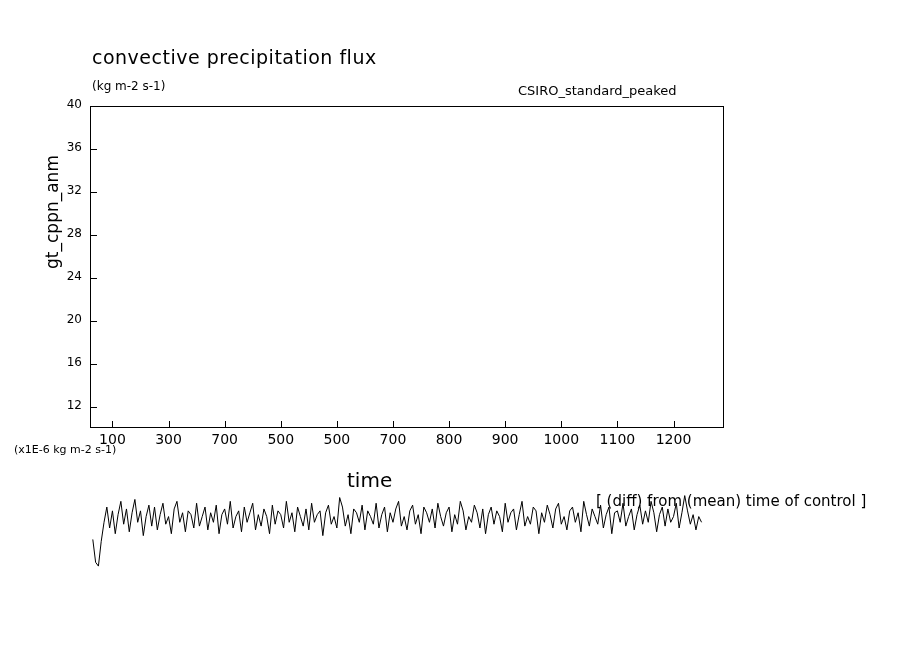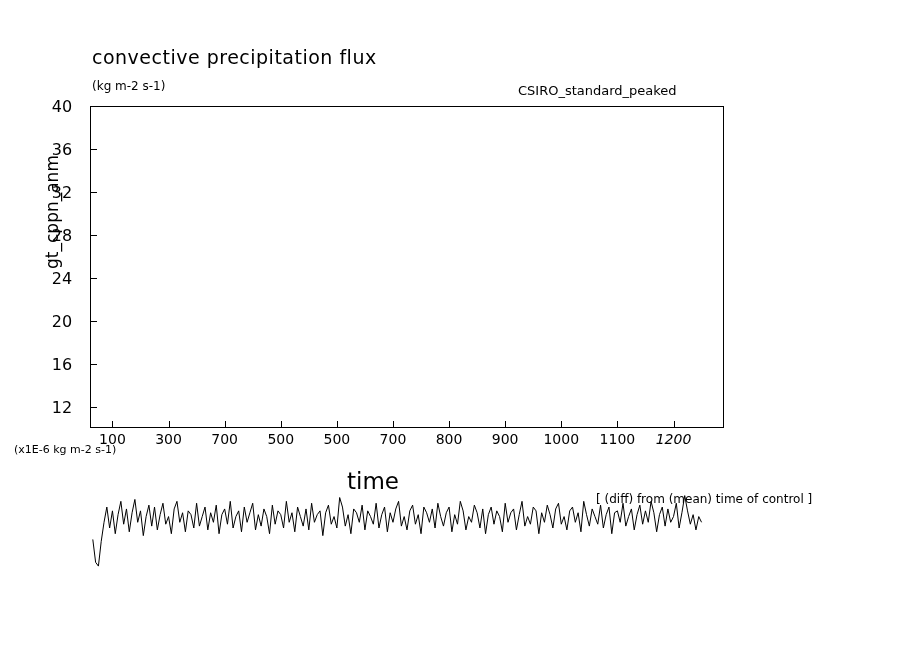--- a/index.html
+++ b/index.html
@@ -55,22 +55,22 @@
   #y-axis-label {
     left: -48px; top: 180px;
     width: 200px;
     font-size: 17px;
     text-align: center;
     transform: rotate(-90deg);
     transform-origin: center center;
     white-space: nowrap;
   }
   .ytick-label {
-    font-size: 16px;
-    text-align: center;
+    font-size: 12px;
+    text-align: right;
     width: 40px;
     white-space: nowrap;
   }
   .ytick-mark {
     width: 7px; height: 1px;
     background: #000;
   }
 
   
   .xtick-label {
@@ -78,42 +78,42 @@
     text-align: center;
     width: 60px;
     white-space: nowrap;
   }
   .xtick-mark {
     width: 1px; height: 7px;
     background: #000;
   }
   #x-axis-label {
     left: 347px; top: 446px;
-    font-size: 23px;
+    font-size: 20px;
     white-space: nowrap;
   }
   #x-axis-note {
     left: 489px; top: 425px;
     font-size: 13px;
     white-space: nowrap;
   }
   #sub-units {
     left: 14px; top: 421px;
     font-size: 11px;
     white-space: nowrap;
   }
 
   
   #sub-panel {
     left: 90px; top: 466px;
     width: 634px; height: 80px;
   }
   #sub-note {
     left: 596px; top: 470px;
-    font-size: 12px;
+    font-size: 15px;
     white-space: nowrap;
   }
   svg { display: block; overflow: visible; }
 </style>
 </head>
 <body>
 
 <div id="root">
 
   <div class="abs" id="title">convective precipitation flux</div>
@@ -157,21 +157,21 @@
       <div class="abs xtick-label" style="left: 362.973px; top: 409px;">700</div>
       <div class="abs xtick-mark" style="left: 392.973px; top: 399px;"></div>
       <div class="abs xtick-label" style="left: 419.08px; top: 409px;">800</div>
       <div class="abs xtick-mark" style="left: 449.08px; top: 399px;"></div>
       <div class="abs xtick-label" style="left: 475.186px; top: 409px;">900</div>
       <div class="abs xtick-mark" style="left: 505.186px; top: 399px;"></div>
       <div class="abs xtick-label" style="left: 531.292px; top: 409px;">1000</div>
       <div class="abs xtick-mark" style="left: 561.292px; top: 399px;"></div>
       <div class="abs xtick-label" style="left: 587.398px; top: 409px;">1100</div>
       <div class="abs xtick-mark" style="left: 617.398px; top: 399px;"></div>
-      <div class="abs xtick-label" style="left: 643.504px; top: 409px; font-style: italic;">1200</div>
+      <div class="abs xtick-label" style="left: 643.504px; top: 409px;">1200</div>
       <div class="abs xtick-mark" style="left: 673.504px; top: 399px;"></div>
     </div>
 
   <div class="abs" id="x-axis-label">time</div>
   <div class="abs" id="sub-units">(x1E-6 kg m-2 s-1)</div>
 
   <div class="abs" id="sub-panel">
     <svg id="sub-svg" width="634" height="80" viewBox="0 0 634 80">
       <polyline id="sub-path" fill="none" stroke="#000000" stroke-width="1" points="2.81,51.43 5.61,74.29 8.42,78.10 11.22,53.33 14.03,34.29 16.83,19.05 19.64,40.00 22.44,22.86 25.25,45.71 28.05,26.67 30.86,13.33 33.66,36.19 36.47,20.95 39.27,43.81 42.08,24.76 44.88,11.43 47.69,34.29 50.50,22.86 53.30,47.62 56.11,28.57 58.91,17.14 61.72,38.10 64.52,19.05 67.33,41.90 70.13,26.67 72.94,15.24 75.74,36.19 78.55,28.57 81.35,45.71 84.16,20.95 86.96,13.33 89.77,34.29 92.58,24.76 95.38,43.81 98.19,22.86 100.99,26.67 103.80,40.00 106.60,15.24 109.41,38.10 112.21,28.57 115.02,19.05 117.82,41.90 120.63,24.76 123.43,34.29 126.24,17.14 129.04,45.71 131.85,26.67 134.65,20.95 137.46,36.19 140.27,13.33 143.07,40.00 145.88,28.57 148.68,22.86 151.49,43.81 154.29,19.05 157.10,34.29 159.90,24.76 162.71,15.24 165.51,41.90 168.32,26.67 171.12,38.10 173.93,20.95 176.73,28.57 179.54,45.71 182.35,17.14 185.15,36.19 187.96,22.86 190.76,26.67 193.57,40.00 196.37,13.33 199.18,34.29 201.98,24.76 204.79,43.81 207.59,19.05 210.40,28.57 213.20,38.10 216.01,20.95 218.81,41.90 221.62,15.24 224.42,34.29 227.23,26.67 230.04,22.86 232.84,47.62 235.65,24.76 238.45,17.14 241.26,36.19 244.06,28.57 246.87,40.00 249.67,9.52 252.48,19.05 255.28,38.10 258.09,26.67 260.89,45.71 263.70,20.95 266.50,24.76 269.31,34.29 272.12,17.14 274.92,41.90 277.73,22.86 280.53,28.57 283.34,36.19 286.14,15.24 288.95,40.00 291.75,26.67 294.56,19.05 297.36,43.81 300.17,24.76 302.97,34.29 305.78,20.95 308.58,13.33 311.39,38.10 314.19,28.57 317.00,41.90 319.81,22.86 322.61,17.14 325.42,36.19 328.22,26.67 331.03,45.71 333.83,19.05 336.64,24.76 339.44,34.29 342.25,20.95 345.05,40.00 347.86,15.24 350.66,28.57 353.47,38.10 356.27,24.76 359.08,19.05 361.88,43.81 364.69,26.67 367.50,36.19 370.30,13.33 373.11,22.86 375.91,41.90 378.72,28.57 381.52,34.29 384.33,17.14 387.13,24.76 389.94,40.00 392.74,20.95 395.55,45.71 398.35,26.67 401.16,19.05 403.96,36.19 406.77,22.86 409.58,28.57 412.38,43.81 415.19,15.24 417.99,34.29 420.80,24.76 423.60,20.95 426.41,41.90 429.21,26.67 432.02,13.33 434.82,38.10 437.63,28.57 440.43,36.19 443.24,19.05 446.04,22.86 448.85,45.71 451.65,24.76 454.46,34.29 457.27,17.14 460.07,26.67 462.88,40.00 465.68,20.95 468.49,15.24 471.29,36.19 474.10,28.57 476.90,41.90 479.71,22.86 482.51,19.05 485.32,34.29 488.12,24.76 490.93,43.81 493.73,13.33 496.54,26.67 499.35,38.10 502.15,20.95 504.96,28.57 507.76,36.19 510.57,17.14 513.37,40.00 516.18,26.67 518.98,19.05 521.79,45.71 524.59,24.76 527.40,22.86 530.20,34.29 533.01,15.24 535.81,38.10 538.62,28.57 541.42,20.95 544.23,41.90 547.04,26.67 549.84,17.14 552.65,36.19 555.45,22.86 558.26,34.29 561.06,13.33 563.87,24.76 566.67,43.81 569.48,26.67 572.28,19.05 575.09,38.10 577.89,20.95 580.70,34.29 583.50,28.57 586.31,15.24 589.12,40.00 591.92,24.76 594.73,7.62 597.53,22.86 600.34,36.19 603.14,26.67 605.95,41.90 608.75,28.57 611.56,34.29 614.36,NaN 617.17,NaN 619.97,NaN 622.78,NaN 625.58,NaN 628.39,NaN"></polyline>
     </svg>

